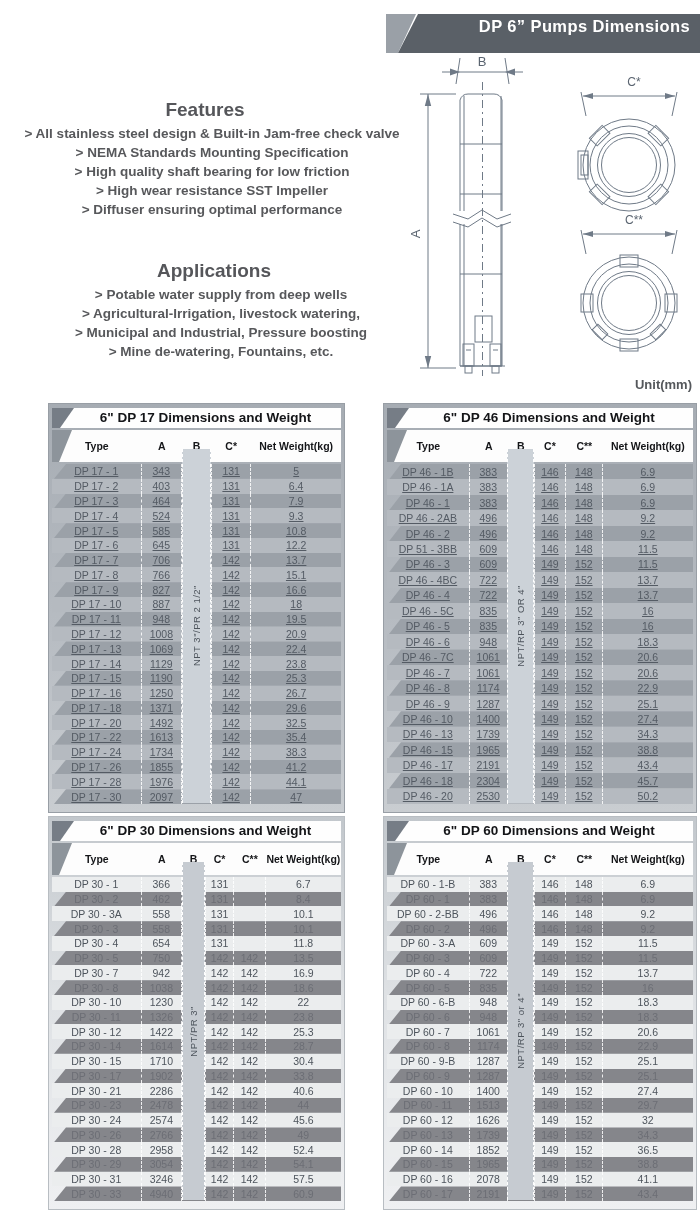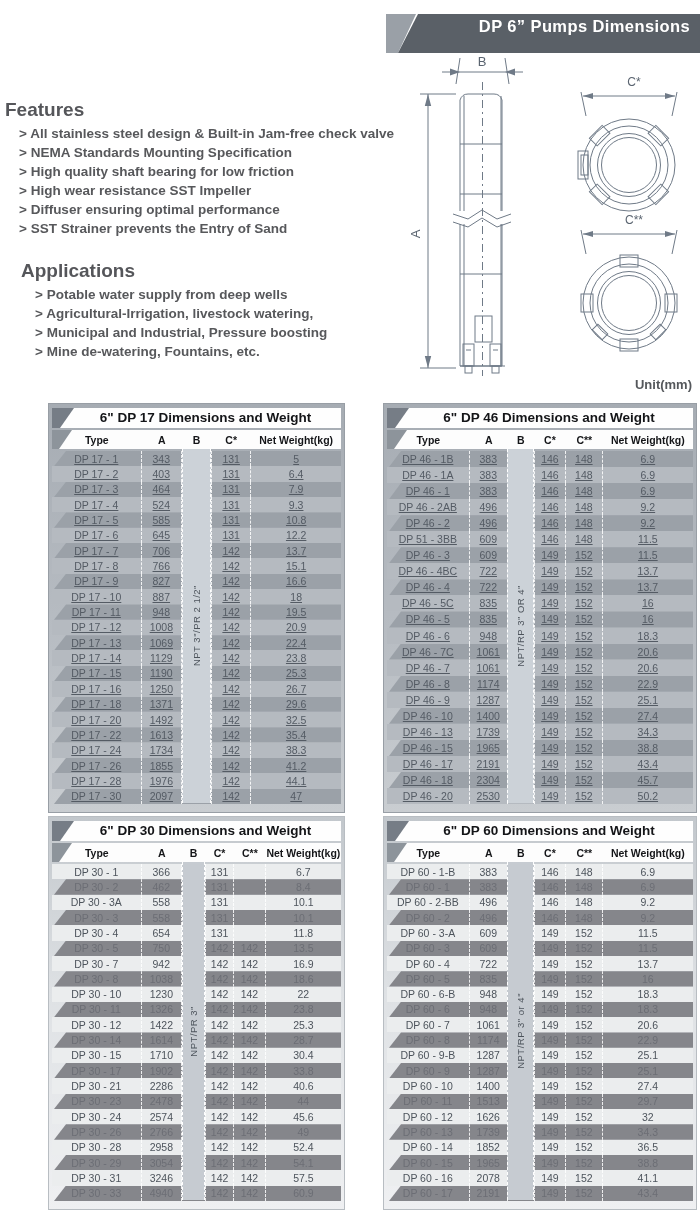--- a/index.html
+++ b/index.html
@@ -10,23 +10,23 @@
   
   .banner{left:386px;top:14px;width:314px;height:39px;}
   .banner .tail{position:absolute;left:0;top:0;width:34px;height:100%;background:#9aa0a7;
                 clip-path:polygon(0 0,30px 0,12px 100%,0 100%);}
   .banner .bar{position:absolute;left:12px;right:0;top:0;bottom:0;background:#5a6067;
                clip-path:polygon(20px 0,100% 0,100% 100%,0 100%);
                color:#fff;font-weight:bold;font-size:16.5px;text-align:right;
                padding:3px 10px 0 0;letter-spacing:.4px;}
 
   
-  .textblock{color:#57585b;width:400px;}
+  .textblock{color:#57585b;width:400px;text-align:center;}
   .features{left:5px;top:99px;}
-  .applications{left:21px;top:260px;}
+  .applications{left:14px;top:260px;}
   .sec-head{font-size:19px;font-weight:bold;color:#55565a;}
   .list{margin-top:5px;padding-left:14px;font-size:13.5px;}
   .list-line{margin-top:3px;line-height:1.18;font-weight:bold;}
 
   .unit{right:8px;top:377px;font-size:13px;font-weight:bold;color:#55585c;}
 
   
   .drawing{left:398px;top:48px;}
   svg text{font-family:"Liberation Sans",sans-serif;fill:#5a6470;}
 
@@ -39,21 +39,21 @@
   .t1{left:48px;top:403px;width:297px;height:410px;}
   .t2{left:383px;top:403px;width:314px;height:410px;}
   .t3{left:48px;top:816px;width:297px;height:394px;}
   .t4{left:383px;top:816px;width:314px;height:394px;}
 
   .title-row{position:relative;height:20px;margin:0 3px 2px;background:#767d86;flex:none;}
   .title-band{position:absolute;inset:0;background:#fefefe;
               clip-path:polygon(22px 0,100% 0,100% 100%,8px 100%);
               font-size:13.5px;font-weight:bold;color:#141518;text-align:center;
               padding:2px 0 0 18px;}
-  .head-row{position:relative;height:19px;margin:0 3px;background:#8d949b;flex:none;}
+  .head-row{position:relative;height:32px;margin:0 3px;background:#8d949b;flex:none;}
   .head-band{position:absolute;inset:0;background:#fdfdfd;
              clip-path:polygon(20px 0,100% 0,100% 100%,7px 100%);
              display:flex;align-items:center;}
   .head-band .cell{font-weight:bold;color:#141518;font-size:10.5px;border:none!important;}
 
   .tbody{flex:1;display:flex;flex-direction:column;margin:2px 3px 8px;}
   .trow{flex:1;display:flex;align-items:stretch;font-size:10.5px;}
   .cell{display:flex;align-items:center;justify-content:center;height:100%;}
 
   .gray .trow{color:#545b64;text-decoration:underline;}
@@ -92,21 +92,20 @@
 </div>
 
 <div class="abs textblock features">
   <div class="sec-head">Features</div>
   <div class="list">
       <div class="list-line">&gt; All stainless steel design &amp; Built-in Jam-free check valve</div>
       <div class="list-line">&gt; NEMA Standards Mounting Specification</div>
       <div class="list-line">&gt; High quality shaft bearing for low friction</div>
       <div class="list-line">&gt; High wear resistance SST Impeller</div>
       <div class="list-line">&gt; Diffuser ensuring optimal performance</div>
-      <div class="list-line">&gt; SST Strainer prevents the Entry of Sand</div>
     </div>
 </div>
 
 <div class="abs textblock applications">
   <div class="sec-head">Applications</div>
   <div class="list">
       <div class="list-line">&gt; Potable water supply from deep wells</div>
       <div class="list-line">&gt; Agricultural-Irrigation, livestock watering,</div>
       <div class="list-line">&gt; Municipal and Industrial, Pressure boosting</div>
       <div class="list-line">&gt; Mine de-watering, Fountains, etc.</div>

